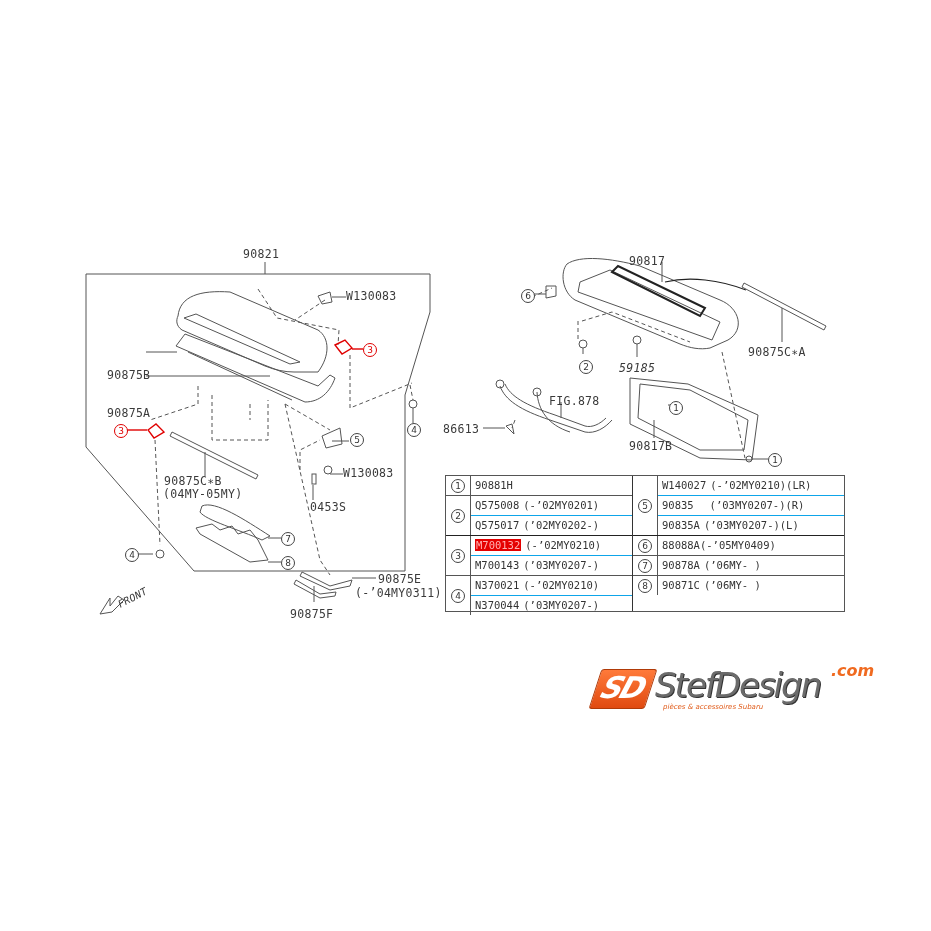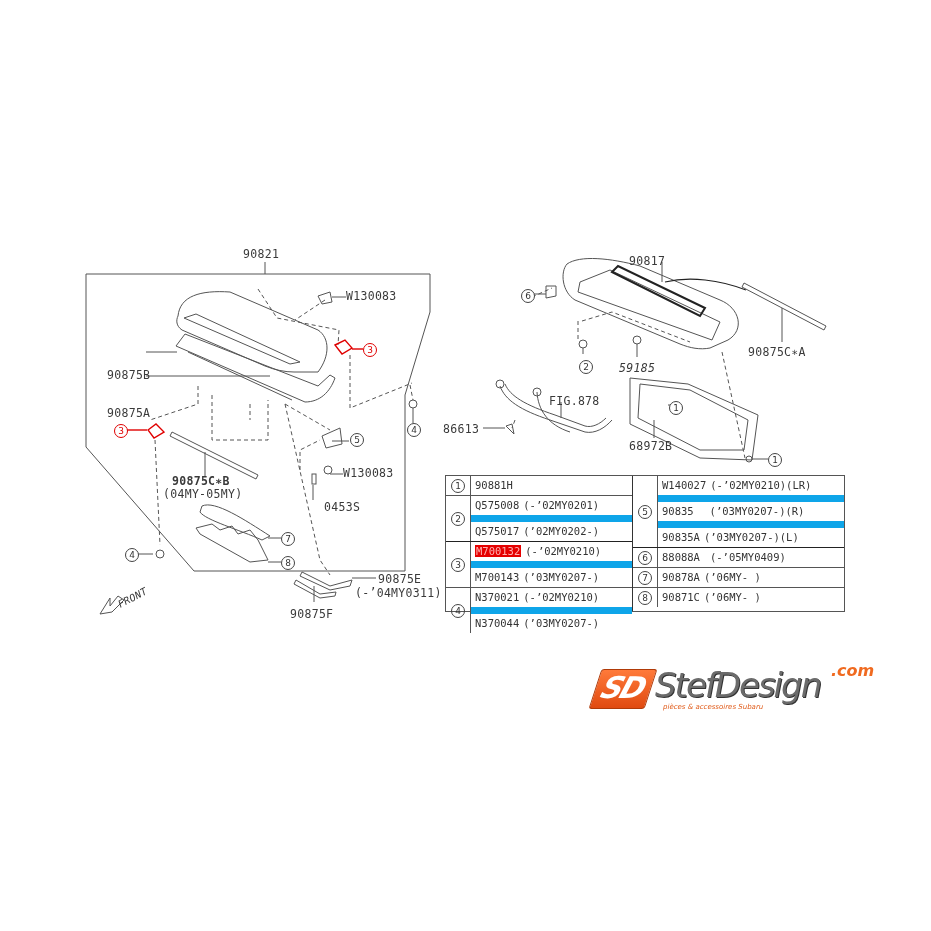--- a/index.html
+++ b/index.html
@@ -19,21 +19,21 @@
   .pside { flex: 1; display: flex; flex-direction: column; }
   .pside.left { border-right: 1px solid #333; flex: 0 0 186px; }
   .pside.right { flex: 1; }
   .pgroup { display: flex; border-bottom: 1px solid #555; }
   .pgroup:last-child { border-bottom: none; }
   .pgroup.thick { border-bottom: 1.5px solid #222; }
   .pnum { width: 24px; border-right: 1px solid #555; display: flex; align-items: center; justify-content: center; }
   .pnum span { width: 12px; height: 12px; border: 1px solid #444; border-radius: 50%; font-size: 9px;
                line-height: 12px; text-align: center; font-family: "DejaVu Sans", sans-serif; }
   .prows { flex: 1; display: flex; flex-direction: column; justify-content: center; }
-  .prow { height: 19px; line-height: 19px; padding-left: 4px; border-bottom: 7px solid #0ea5e9; white-space: nowrap; overflow: hidden; }
+  .prow { height: 19px; line-height: 19px; padding-left: 4px; border-bottom: 1px solid #0ea5e9; white-space: nowrap; overflow: hidden; }
   .prow:last-child { border-bottom: none; }
   .left .prow { height: 19px; }
   .right .prow { height: 19px; }
   .hl { background: #e50000; color: #ffb0b0; padding: 0 1px; }
   
   .logo { position: absolute; left: 595px; top: 665px; width: 260px; height: 50px; }
   .logo-mark { position: absolute; left: 0; top: 4px; width: 54px; height: 38px;
                background: linear-gradient(180deg, #ff7a3a, #e04a10); transform: skewX(-18deg);
                border-radius: 3px; border: 1px solid #b03a08; }
   .logo-mark span { position: absolute; left: 6px; top: 0; font-family: "DejaVu Sans", sans-serif;
@@ -149,35 +149,35 @@
     <path d="M506,426 L512,424 L514,434 Z"></path>
   </g>
 </svg>
 
 <div class="lbl" style="left:243px;top:249px;">90821</div>
 
 <div id="left-labels">
     <div class="lbl" style="left: 346px; top: 291px;">W130083</div>
     <div class="lbl" style="left: 107px; top: 360px; margin-top: 48px;">90875A</div>
     <div class="lbl" style="left: 107px; top: 370px;">90875B</div>
-    <div class="lbl" style="left: 172px; top: 476px; font-weight: bold;">90875C∗B</div>
+    <div class="lbl" style="left: 164px; top: 476px;">90875C∗B</div>
     <div class="lbl" style="left: 163px; top: 489px; text-align: center;">(04MY-05MY)</div>
     <div class="lbl" style="left: 343px; top: 468px;">W130083</div>
-    <div class="lbl" style="left: 324px; top: 502px;">0453S</div>
+    <div class="lbl" style="left: 310px; top: 502px;">0453S</div>
     <div class="lbl" style="left: 378px; top: 574px;">90875E</div>
     <div class="lbl" style="left: 355px; top: 588px;">(-’04MY0311)</div>
     <div class="lbl" style="left: 290px; top: 609px;">90875F</div>
   </div>
 <div id="right-labels">
     <div class="lbl" style="left: 629px; top: 256px;">90817</div>
     <div class="lbl" style="left: 748px; top: 347px;">90875C∗A</div>
     <div class="lbl" style="left: 619px; top: 363px; font-style: italic;">59185</div>
     <div class="lbl" style="left: 549px; top: 396px;">FIG.878</div>
     <div class="lbl" style="left: 443px; top: 424px;">86613</div>
-    <div class="lbl" style="left: 629px; top: 441px;">68972B</div>
+    <div class="lbl" style="left: 629px; top: 441px;">90817B</div>
   </div>
 <div id="callouts">
     <div class="callout red" style="left: 363px; top: 343px;">3</div>
     <div class="callout red" style="left: 114px; top: 424px;">3</div>
     <div class="callout" style="left: 407px; top: 423px;">4</div>
     <div class="callout" style="left: 350px; top: 433px;">5</div>
     <div class="callout" style="left: 281px; top: 532px;">7</div>
     <div class="callout" style="left: 281px; top: 556px;">8</div>
     <div class="callout" style="left: 125px; top: 548px;">4</div>
     <div class="callout" style="left: 521px; top: 289px;">6</div>
@@ -235,21 +235,21 @@
           <div class="prow"><span>W140027</span><span style="margin-left: 4px;">(-’02MY0210)(LR)</span></div>
           <div class="prow"><span>90835</span><span style="margin-left: 16px;">(’03MY0207-)(R)</span></div>
           <div class="prow"><span>90835A</span><span style="margin-left: 4px;">(’03MY0207-)(L)</span></div>
         </div>
       </div>
       <div class="pgroup">
         <div class="pnum">
           <span>6</span>
         </div>
         <div class="prows">
-          <div class="prow"><span>88088A</span><span style="margin-left: 10px;">(-’05MY0409)</span></div>
+          <div class="prow"><span>88088A</span><span style="margin-left: 0;">(-’05MY0409)</span></div>
         </div>
       </div>
       <div class="pgroup">
         <div class="pnum">
           <span>7</span>
         </div>
         <div class="prows">
           <div class="prow"><span>90878A</span><span style="margin-left: 4px;">(’06MY-  )</span></div>
         </div>
       </div>

